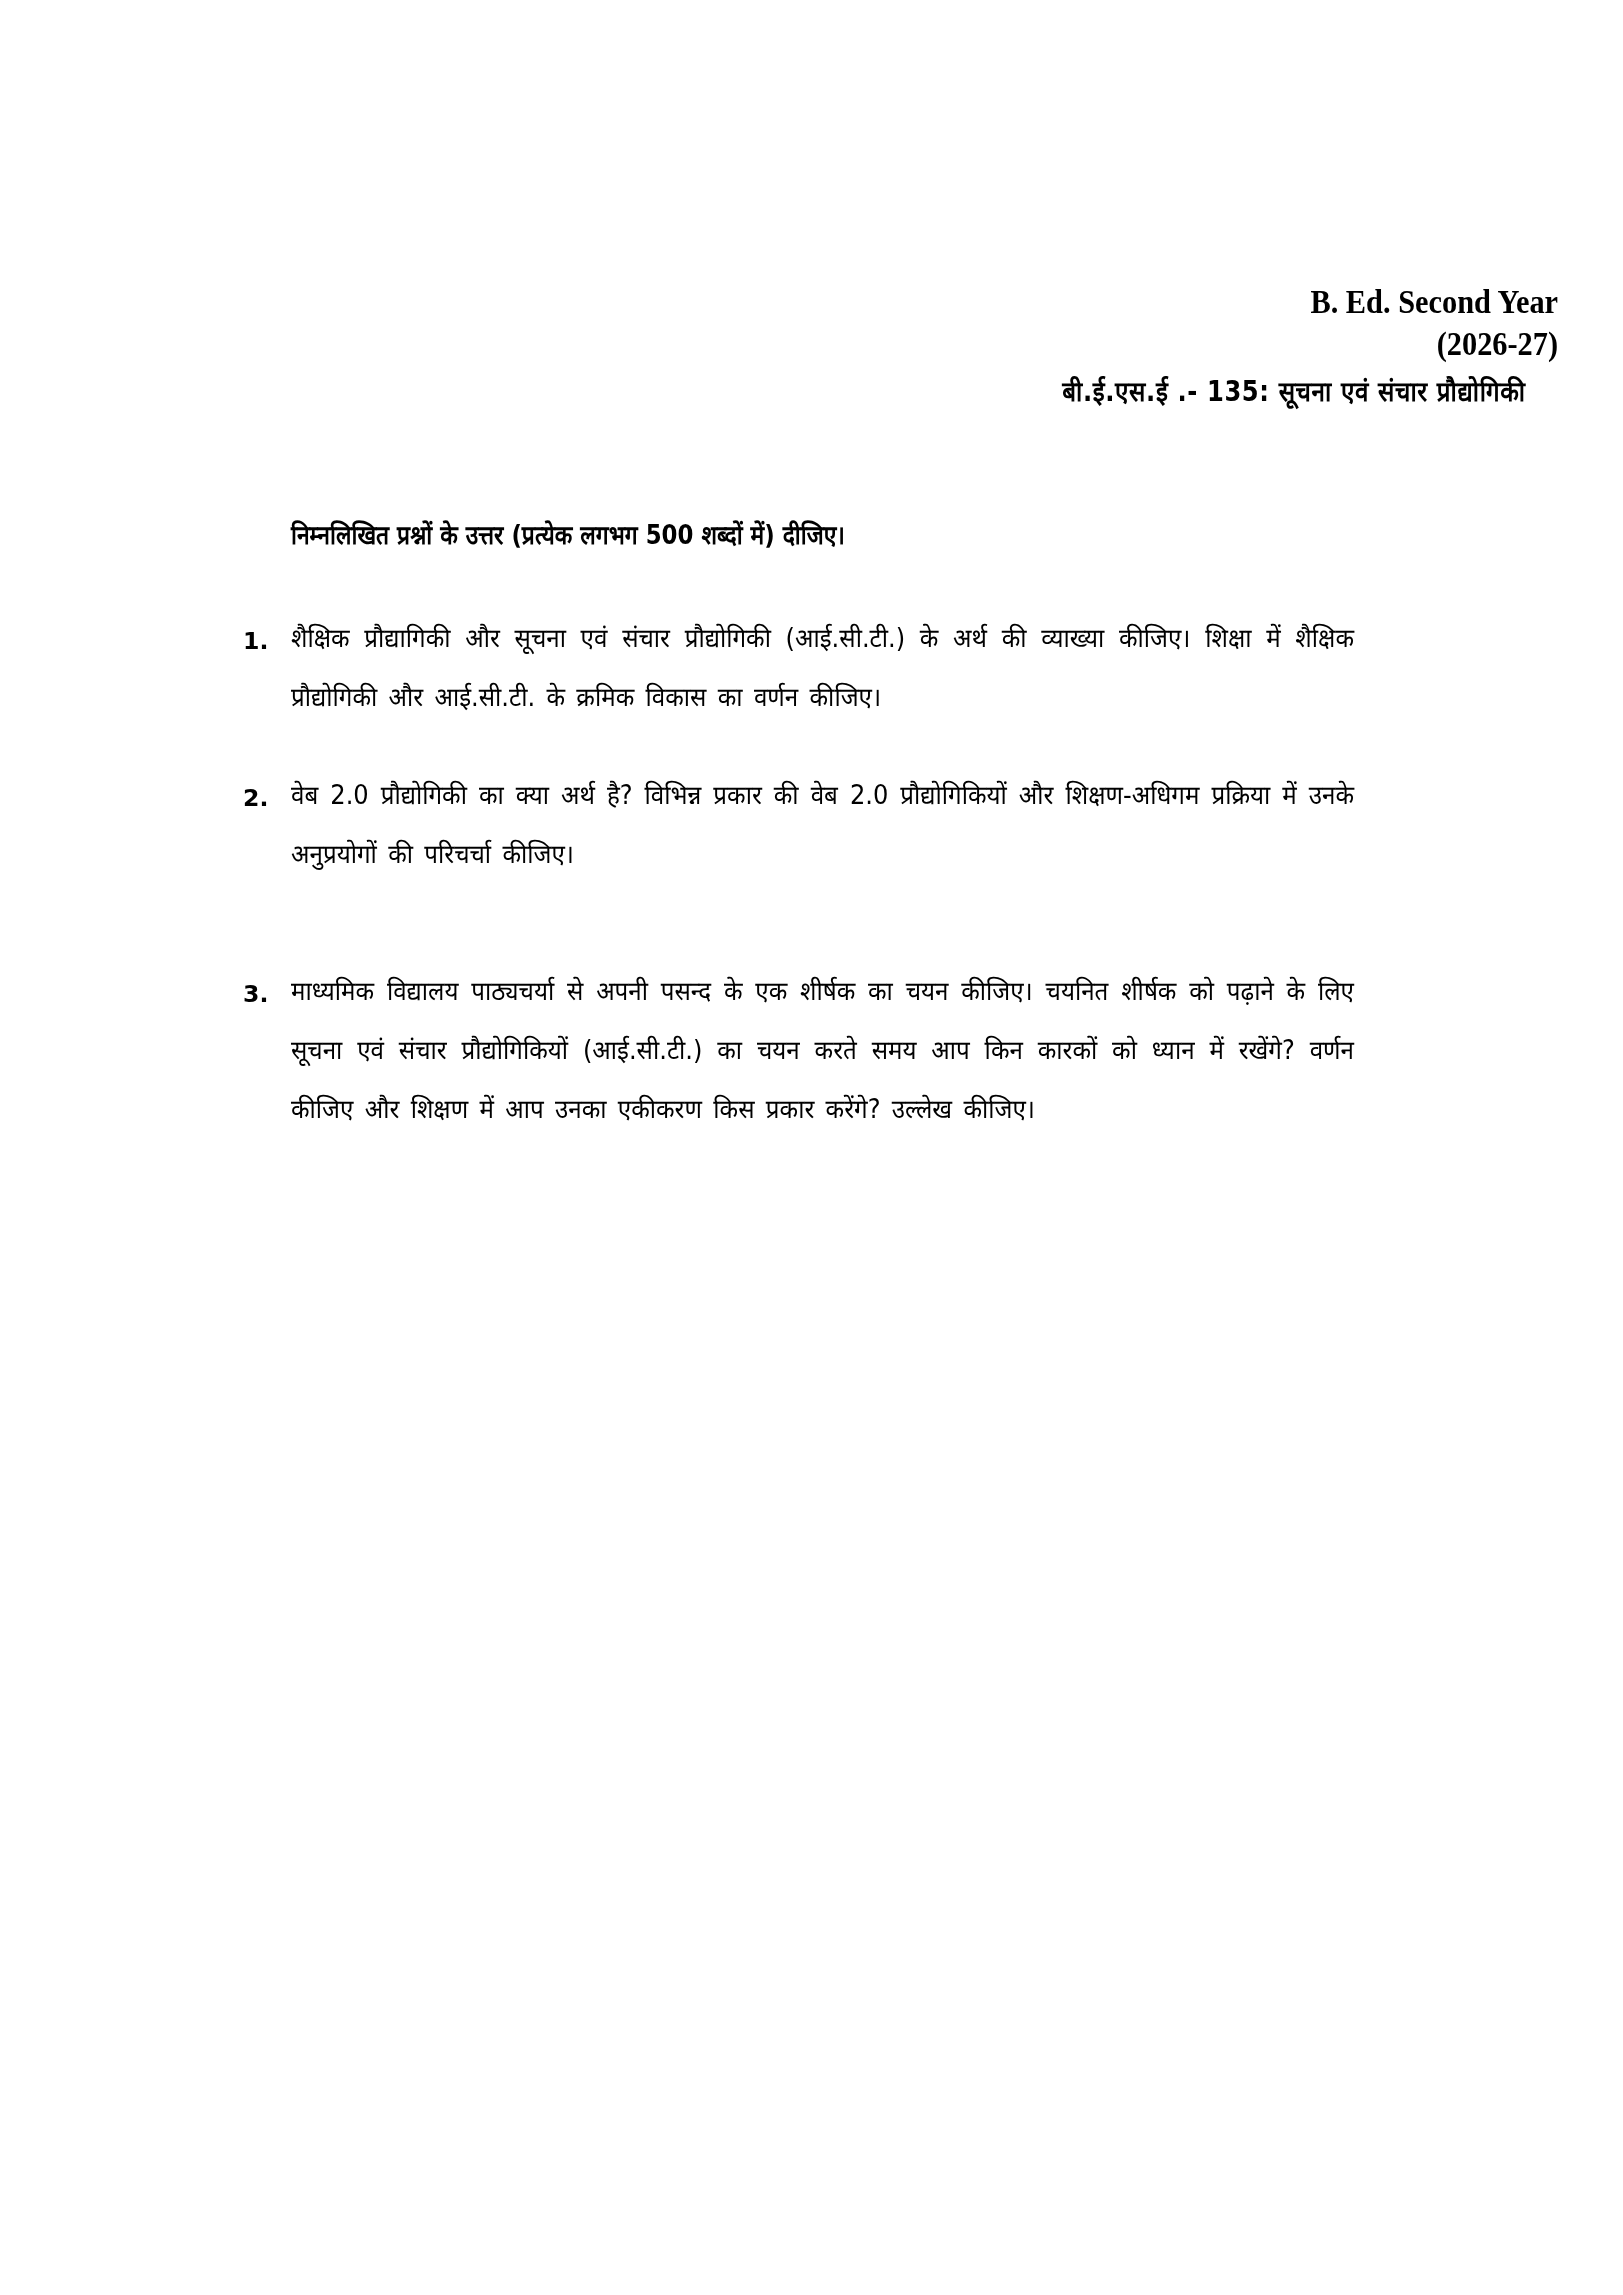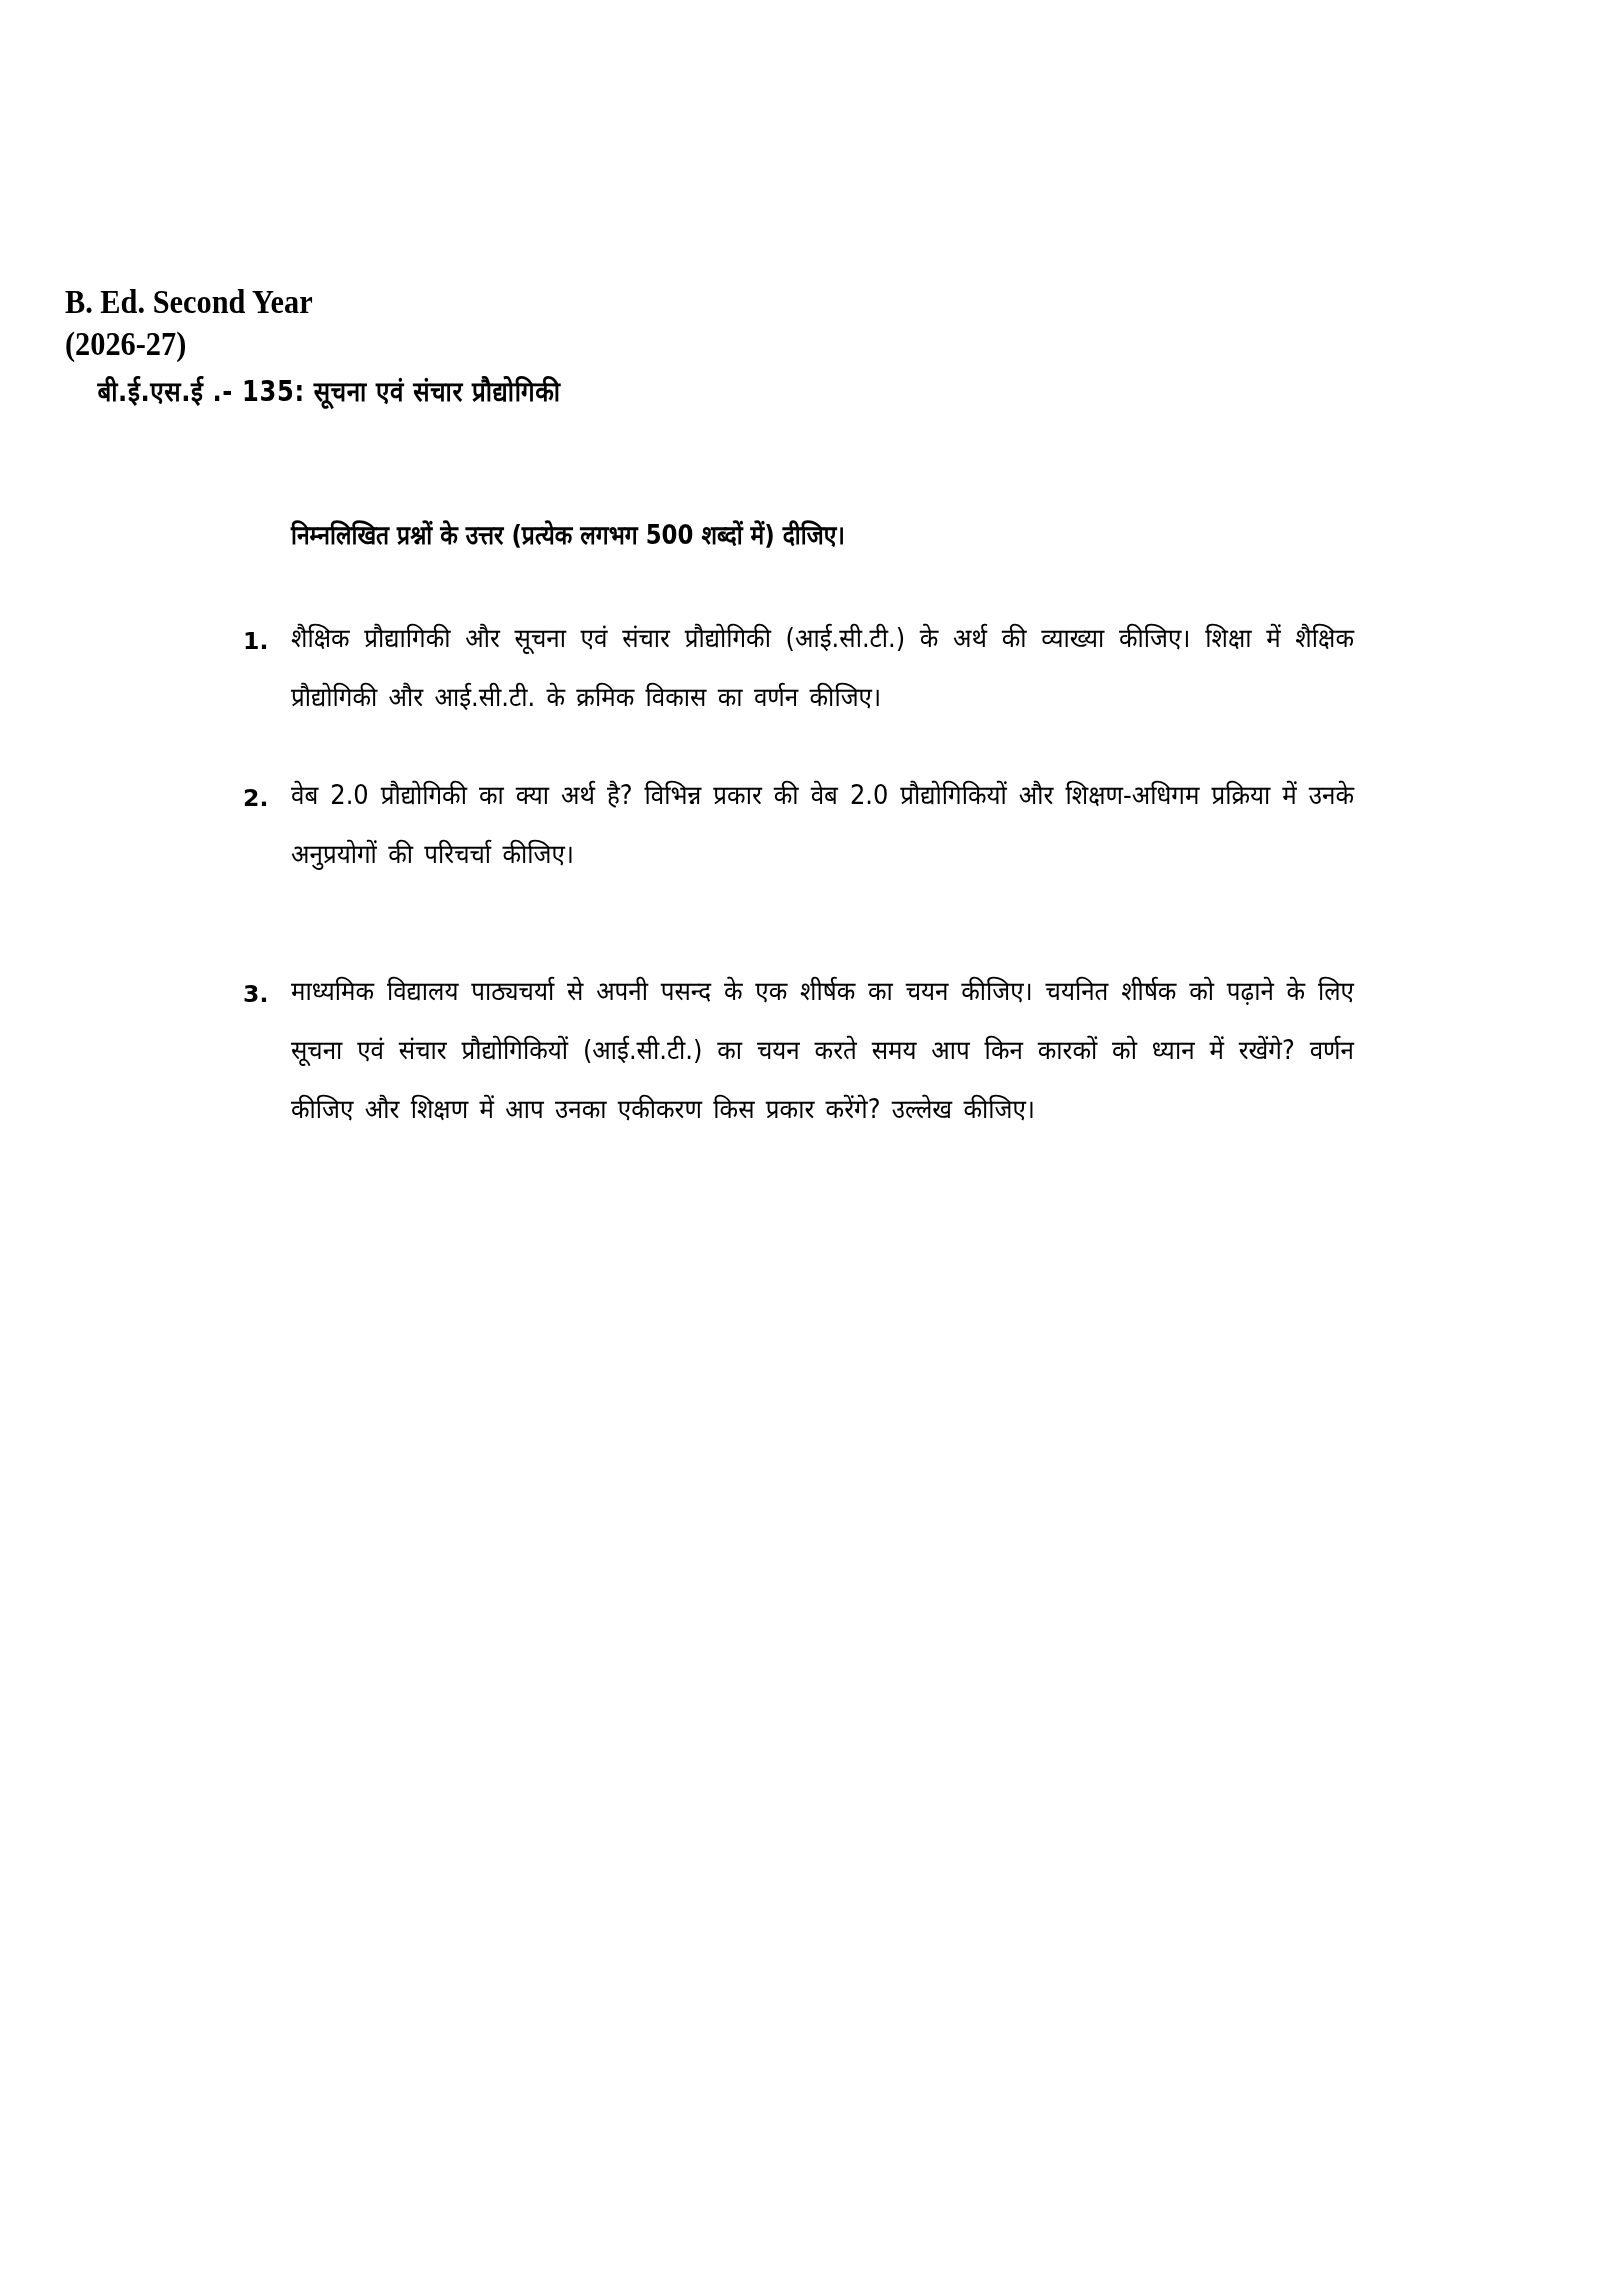--- a/index.html
+++ b/index.html
@@ -13,21 +13,21 @@
       position: relative;
       overflow: hidden;
       color: #000000;
       font-family: "DejaVu Sans", "Liberation Sans", sans-serif;
     }
     .header {
       position: absolute;
       top: 281px;
       left: 0;
       width: 1623px;
-      text-align: left;
+      text-align: right;
     }
     .header .en-line {
       font-family: "Liberation Serif", "DejaVu Serif", serif;
       font-weight: bold;
       font-size: 33px;
       line-height: 42px;
       margin: 0;
       transform: scaleX(0.92);
     }
     .header .hi-line {

